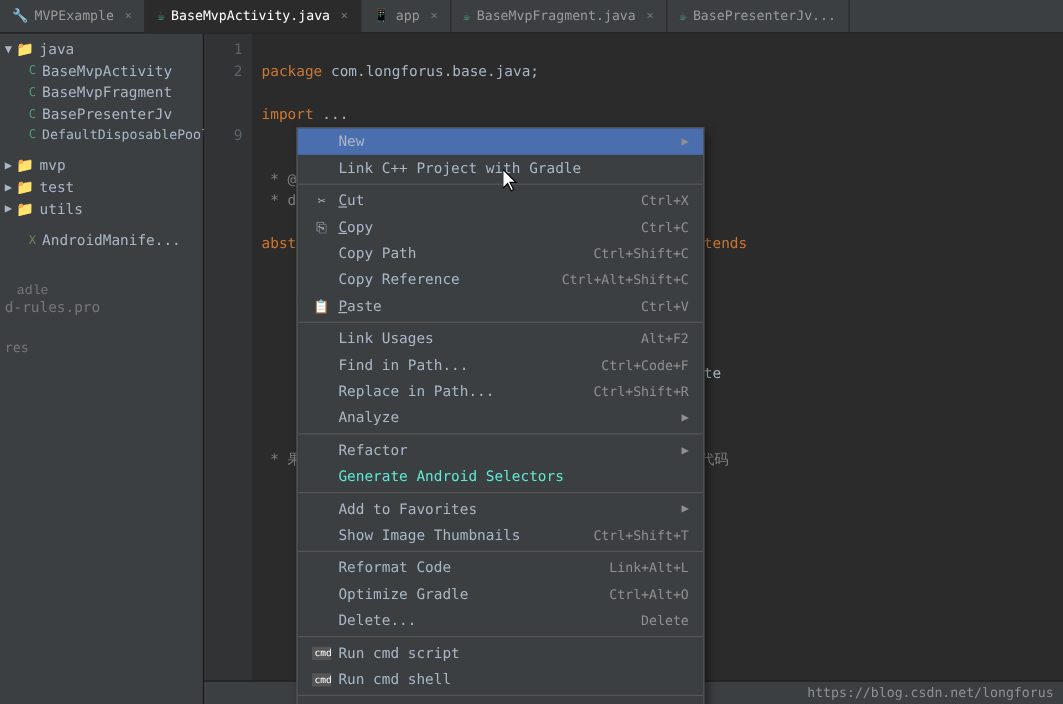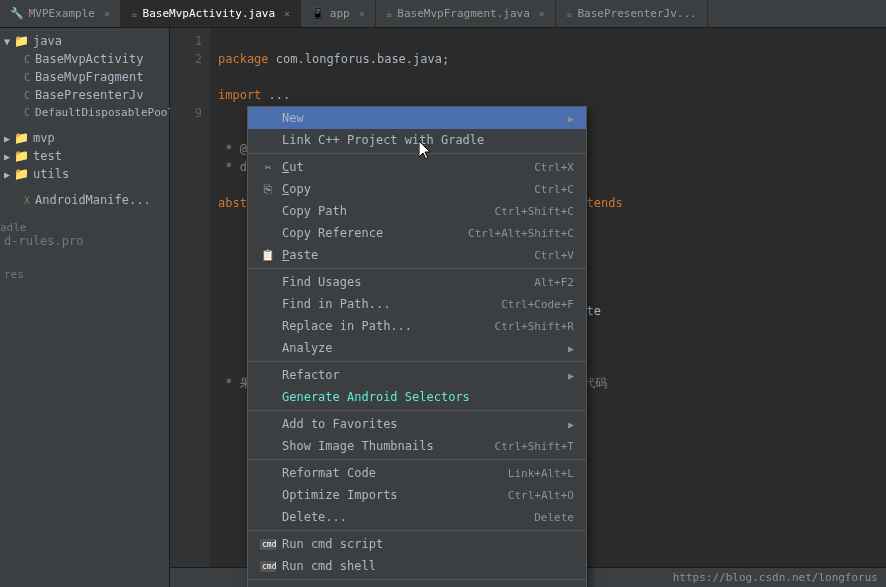--- a/index.html
+++ b/index.html
@@ -272,21 +272,21 @@
     <div class="sidebar-section" style="padding-left:4px;">
       <span style="font-size:10px;">▶</span>
       <span style="color:#e8a000;">📁</span>
       <span>utils</span>
     </div>
     <div style="height:8px;"></div>
     <div class="sidebar-item">
       <span style="color:#6a8759;font-size:10px;">X</span>
       <span>AndroidManife...</span>
     </div>
-    <div style="margin-top:12px; padding-left:0; font-size:11px; color:#777;">adle</div>
+    <div style="margin-top:28px; padding-left:14px; font-size:11px; color:#777;font-family:Liberation Mono, monospace;">adle</div>
     <div style="padding-left:4px; font-size:12px; color:#777;">d-rules.pro</div>
     <div style="margin-top:20px; padding-left:4px; font-size:11px; color:#777;">res</div>
   </div>
 
   <div class="code-area">
     <div class="code-content">
       <div class="line-numbers">
         <div>1</div>
         <div>2</div>
         <div>&nbsp;</div>
@@ -406,21 +406,21 @@
           <span><u>P</u>aste</span>
         </div>
         <span class="shortcut">Ctrl+V</span>
       </div>
 
       <div class="menu-separator"></div>
 
       <div class="menu-item">
         <div class="item-left">
           <span class="item-icon"></span>
-          <span>Find Usages</span>
+          <span>Link Usages</span>
         </div>
         <span class="shortcut">Alt+F2</span>
       </div>
 
       <div class="menu-item">
         <div class="item-left">
           <span class="item-icon"></span>
           <span>Find in Path...</span>
         </div>
         <span class="shortcut">Ctrl+Code+F</span>
@@ -483,21 +483,21 @@
         <div class="item-left">
           <span class="item-icon"></span>
           <span>Reformat Code</span>
         </div>
         <span class="shortcut">Link+Alt+L</span>
       </div>
 
       <div class="menu-item">
         <div class="item-left">
           <span class="item-icon"></span>
-          <span>Optimize Imports</span>
+          <span>Optimize Gradle</span>
         </div>
         <span class="shortcut">Ctrl+Alt+O</span>
       </div>
 
       <div class="menu-item">
         <div class="item-left">
           <span class="item-icon"></span>
           <span>Delete...</span>
         </div>
         <span class="shortcut">Delete</span>

